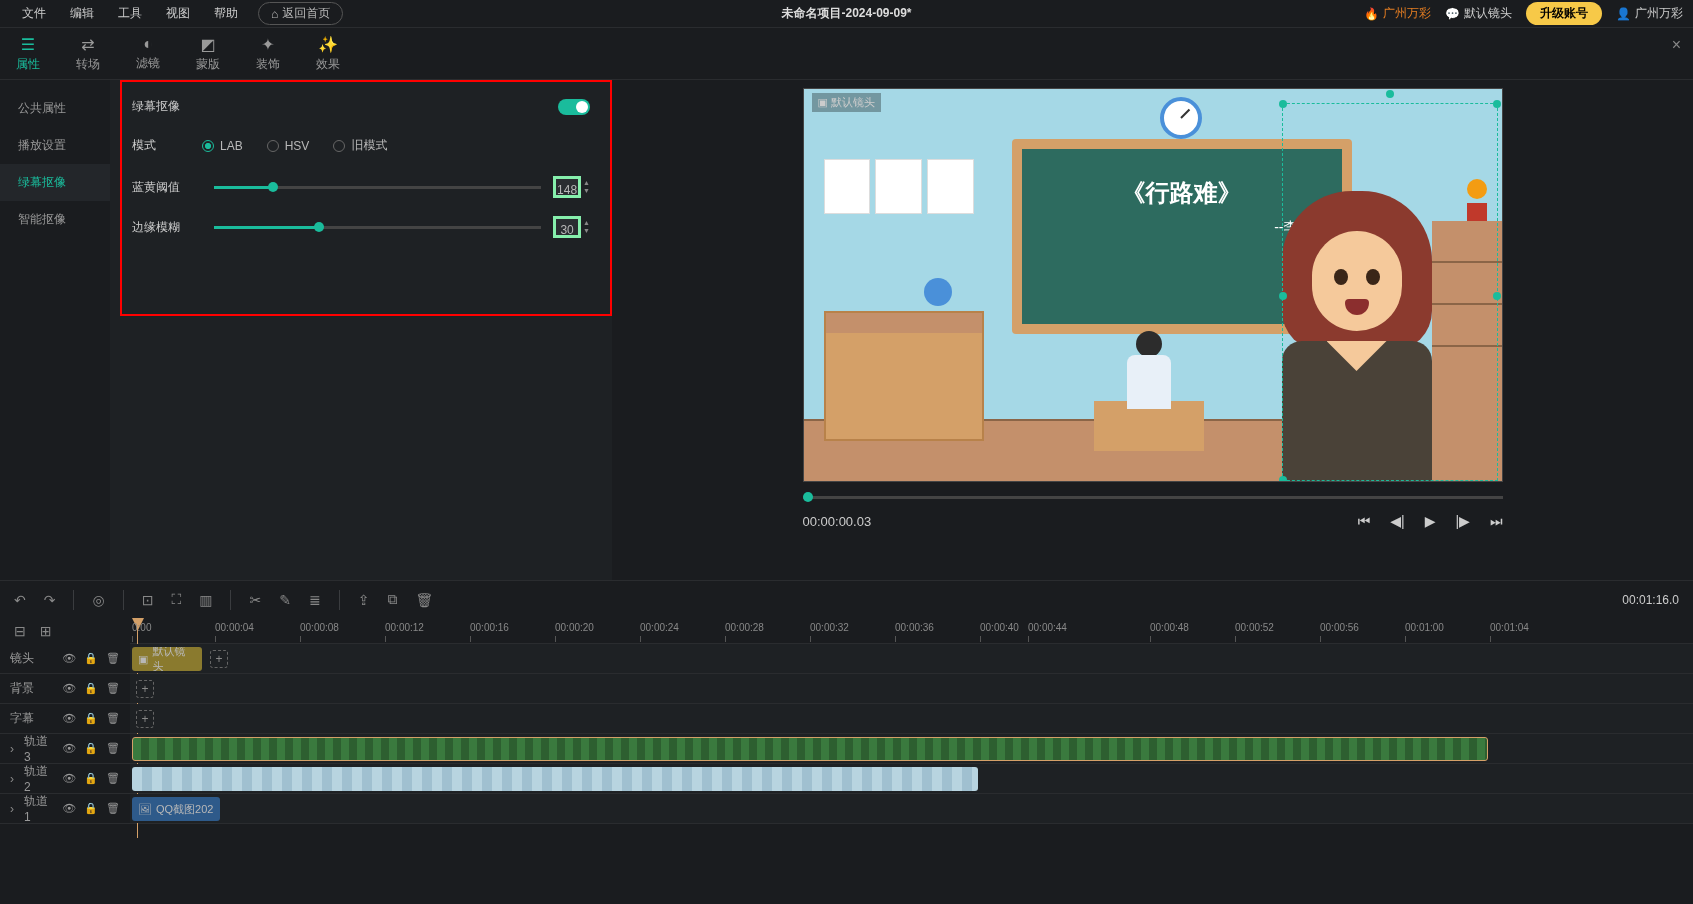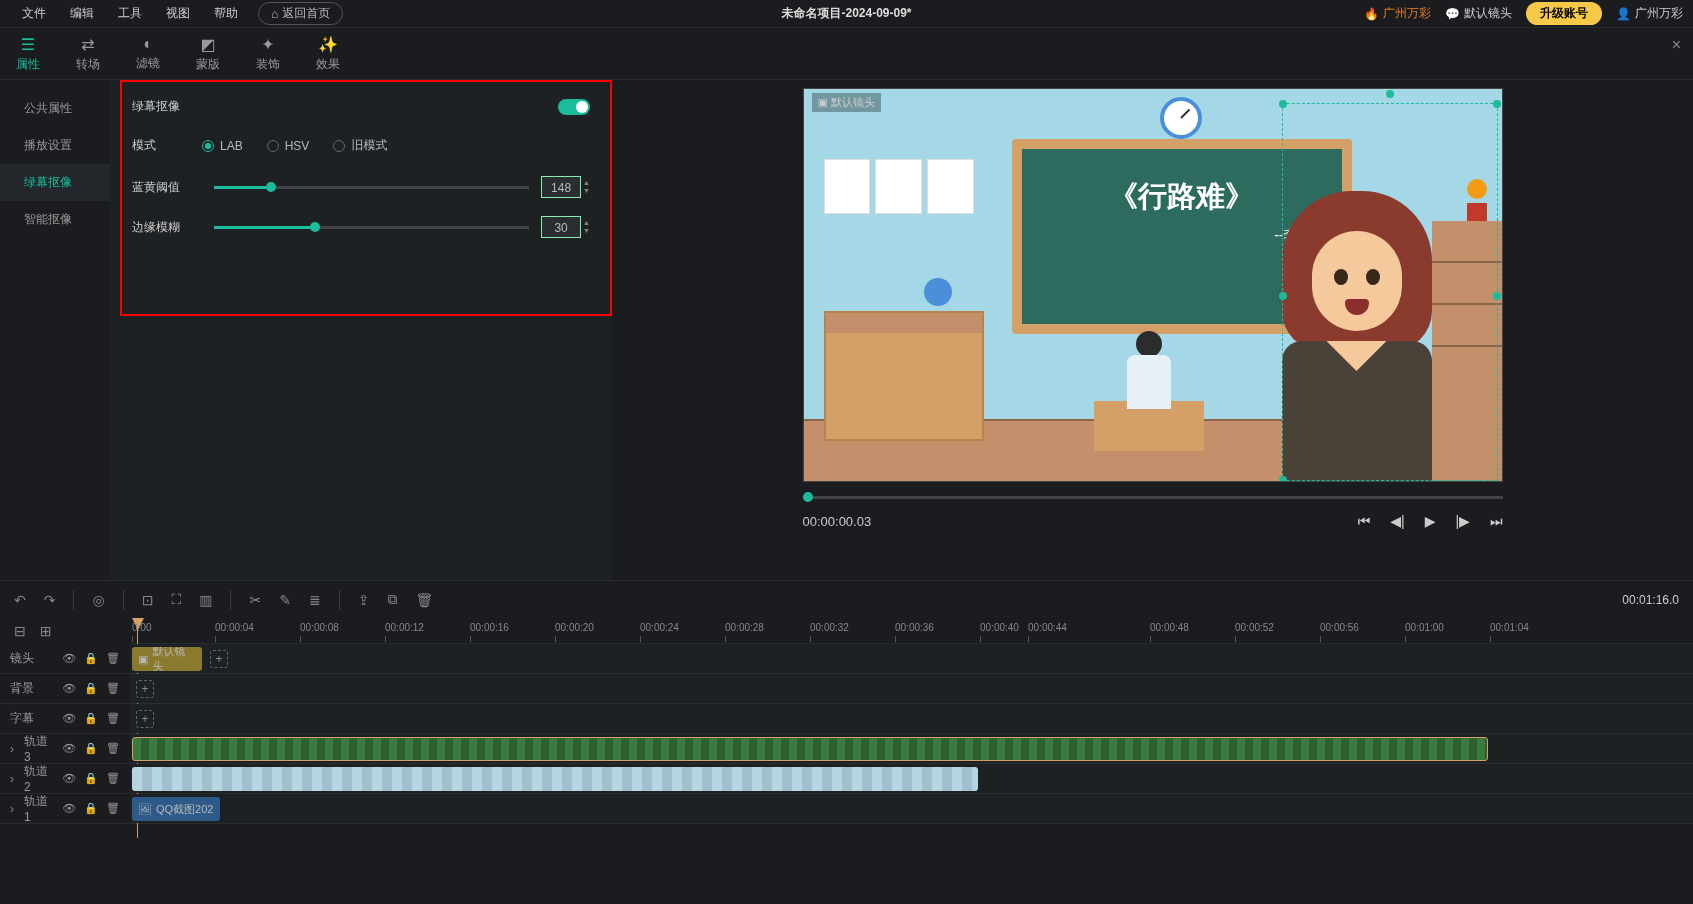--- a/index.html
+++ b/index.html
@@ -21,54 +21,54 @@
 .tool-tab { display: flex; flex-direction: column; align-items: center; gap: 2px; cursor: pointer; padding: 4px 8px; color: #999; }
 .tool-tab.active { color: #1abc9c; }
 .tool-tab-icon { font-size: 16px; }
 .close-panel { position: absolute; right: 12px; top: 8px; color: #888; cursor: pointer; font-size: 16px; }
 
 
 .main-area { display: flex; height: 500px; }
 
 
 .prop-sidebar { width: 110px; background: #1a1c1f; padding-top: 10px; }
-.prop-item { padding: 10px 24px; cursor: pointer; color: #999; }
+.prop-item { padding: 10px 18px; cursor: pointer; color: #999; }
 .prop-item.active { color: #1abc9c; background: #23262a; }
 
 
 .prop-panel { width: 502px; background: #1e2124; position: relative; }
 .red-box { position: absolute; top: 0px; left: 10px; right: 0px; height: 236px; border: 2px solid #ff0000; pointer-events: none; }
 .prop-content { padding: 18px 22px; }
 .prop-row { display: flex; align-items: center; margin-bottom: 22px; }
 .prop-label { width: 70px; color: #ccc; }
 .toggle { width: 32px; height: 16px; background: #1abc9c; border-radius: 8px; position: relative; margin-left: auto; cursor: pointer; }
 .toggle::after { content: ''; position: absolute; right: 2px; top: 2px; width: 12px; height: 12px; background: #fff; border-radius: 50%; }
 .radio-group { display: flex; gap: 24px; }
 .radio-opt { display: flex; align-items: center; gap: 6px; cursor: pointer; }
 .radio-circle { width: 12px; height: 12px; border: 1px solid #666; border-radius: 50%; display: inline-block; }
 .radio-opt.selected .radio-circle { border-color: #1abc9c; background: radial-gradient(circle, #1abc9c 40%, transparent 45%); }
 .color-swatch { width: 42px; height: 22px; background: #1a8c3a; border: 1px solid #444; }
 .eyedropper { margin-left: 8px; color: #ccc; cursor: pointer; }
 .slider-row { display: flex; align-items: center; margin-bottom: 18px; }
 .slider-track { flex: 1; height: 3px; background: #444; position: relative; margin: 0 12px; }
 .slider-fill { position: absolute; height: 100%; background: #1abc9c; }
 .slider-thumb { position: absolute; width: 10px; height: 10px; background: #1abc9c; border-radius: 50%; top: -4px; transform: translateX(-50%); }
-.slider-value { width: 40px; height: 22px; background: #2a2d31; border: 1px solid #86efac; text-align: center; line-height: 22px; }
+.slider-value { width: 28px; height: 22px; background: #2a2d31; border: 3px solid #86efac; text-align: center; line-height: 22px; }
 .spinner { display: flex; flex-direction: column; margin-left: 2px; }
 .spinner span { font-size: 7px; color: #888; cursor: pointer; line-height: 8px; }
 
 
 .preview-area { flex: 1; background: #1a1c1f; display: flex; flex-direction: column; align-items: center; padding-top: 8px; }
 .preview-canvas { width: 700px; height: 394px; background: #a5d8e6; position: relative; border: 1px solid #444; overflow: hidden; }
 .cam-label { position: absolute; top: 4px; left: 8px; background: rgba(0,0,0,0.3); padding: 2px 6px; color: #ccc; font-size: 11px; display: flex; align-items: center; gap: 3px; }
 .floor { position: absolute; bottom: 0; width: 100%; height: 60px; background: #c4906b; }
 .floor-line { position: absolute; bottom: 60px; width: 100%; height: 2px; background: #8b6547; }
 .chalkboard-frame { position: absolute; top: 50px; right: 150px; width: 340px; height: 195px; background: #d4a068; border-radius: 4px; }
 .chalkboard { position: absolute; top: 60px; right: 160px; width: 320px; height: 175px; background: #2d6b5f; }
-.chalk-title { color: #fff; text-align: center; padding-top: 28px; font-size: 29px; font-weight: bold; }
+.chalk-title { color: #fff; text-align: center; padding-top: 28px; font-size: 24px; font-weight: bold; }
 .chalk-author { color: #fff; text-align: right; padding-right: 30px; margin-top: 10px; font-size: 14px; }
 .clock { position: absolute; top: 8px; right: 300px; width: 42px; height: 42px; background: #fff; border: 4px solid #4a90d9; border-radius: 50%; }
 .clock::after { content: ''; position: absolute; top: 50%; left: 50%; width: 2px; height: 12px; background: #333; transform-origin: bottom; transform: translate(-50%, -100%) rotate(45deg); }
 .desk1 { position: absolute; bottom: 40px; left: 20px; width: 160px; height: 130px; background: #d4a068; border: 2px solid #b8824a; }
 .desk1-top { width: 100%; height: 20px; background: #c4906b; }
 .charts { position: absolute; top: 70px; left: 20px; width: 150px; height: 55px; display: flex; gap: 5px; }
 .chart-item { flex: 1; background: #fff; border: 1px solid #ddd; }
 .globe { position: absolute; bottom: 175px; left: 120px; width: 28px; height: 28px; background: #4a90d9; border-radius: 50%; }
 .student-desk { position: absolute; bottom: 30px; left: 290px; width: 110px; height: 50px; background: #d4a068; }
 .student { position: absolute; bottom: 70px; left: 320px; width: 50px; height: 80px; }

